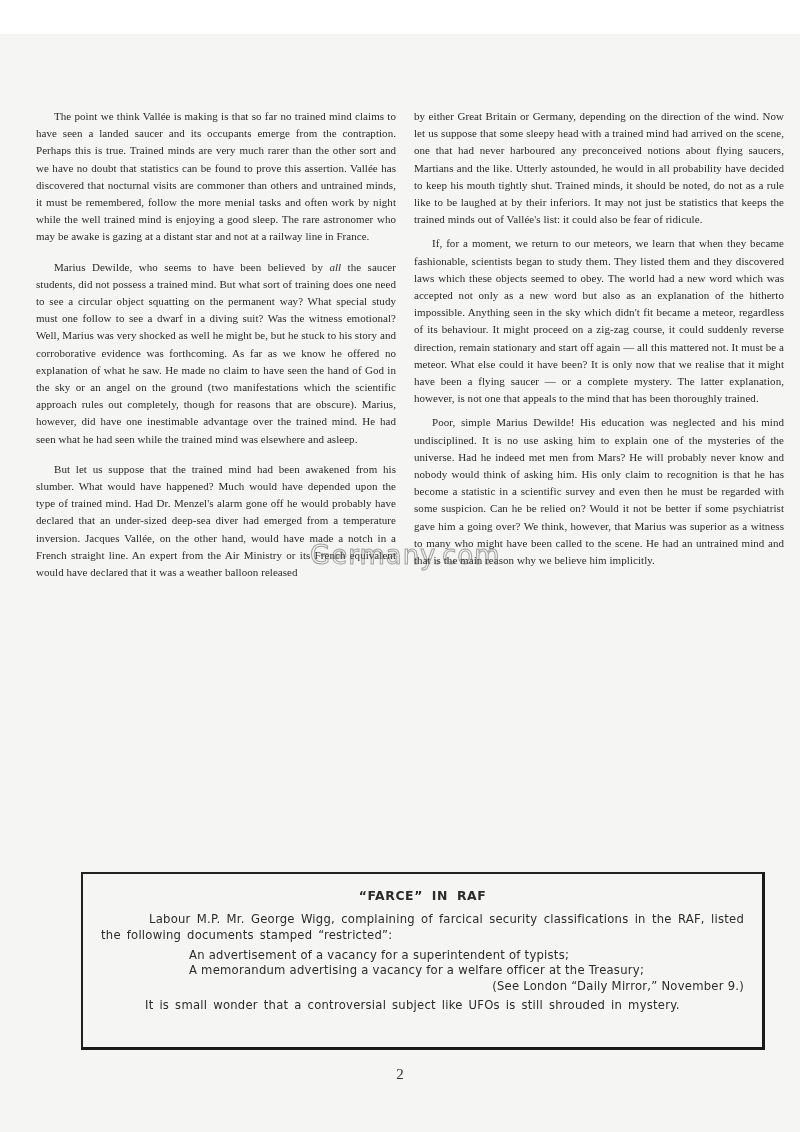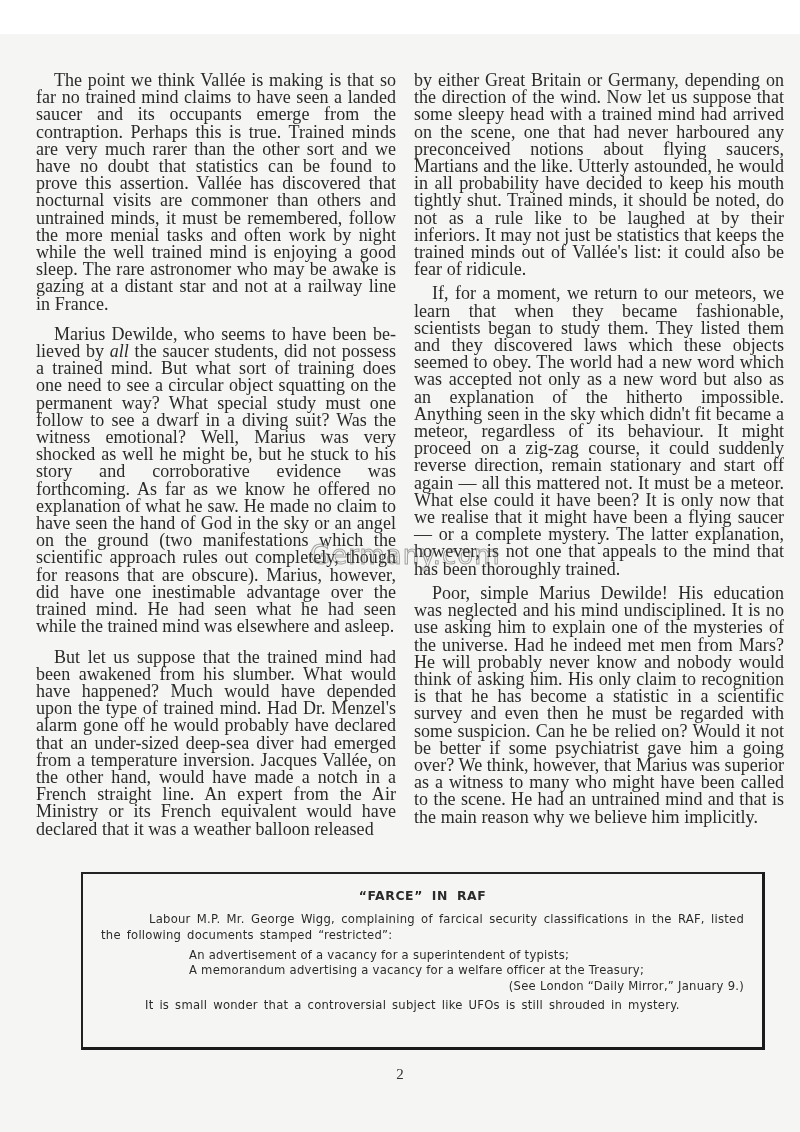--- a/index.html
+++ b/index.html
@@ -26,24 +26,25 @@
     .columns {
       position: absolute;
       top: 72px;
       left: 36px;
       width: 748px;
       display: flex;
       justify-content: space-between;
     }
     .col {
       width: 360px;
-      font-size: 18px;
+      font-size: 11px;
       line-height: 17.2px;
       text-align: justify;
       letter-spacing: 0.05px;
+      margin-top: 36px;
     }
     .col.left { width: 360px; }
     .col.right { width: 370px; }
     .para {
       margin: 0 0 13px 0;
       text-indent: 18px;
       hyphens: manual;
     }
     .para.continued {
       text-indent: 0;
@@ -143,17 +144,17 @@
 
 <div class="watermark">Germany.com</div>
 
 <div class="box">
   <div class="box-title">“FARCE” IN RAF</div>
   <div class="box-intro">Labour M.P. Mr. George Wigg, complaining of farcical security classifications in the RAF, listed the following documents stamped “restricted”:</div>
   <ul class="box-list">
     <li>An advertisement of a vacancy for a superintendent of typists;</li>
     <li>A memorandum advertising a vacancy for a welfare officer at the Treasury;</li>
   </ul>
-  <div class="box-source">(See London “Daily Mirror,” January 9.)</div>
+  <div class="box-source">(See London “Daily Mirror,” November 9.)</div>
   <div class="box-conclusion">It is small wonder that a controversial subject like UFOs is still shrouded in mystery.</div>
 </div>
 
 <div class="page-number">2</div>
 
 </body></html>

